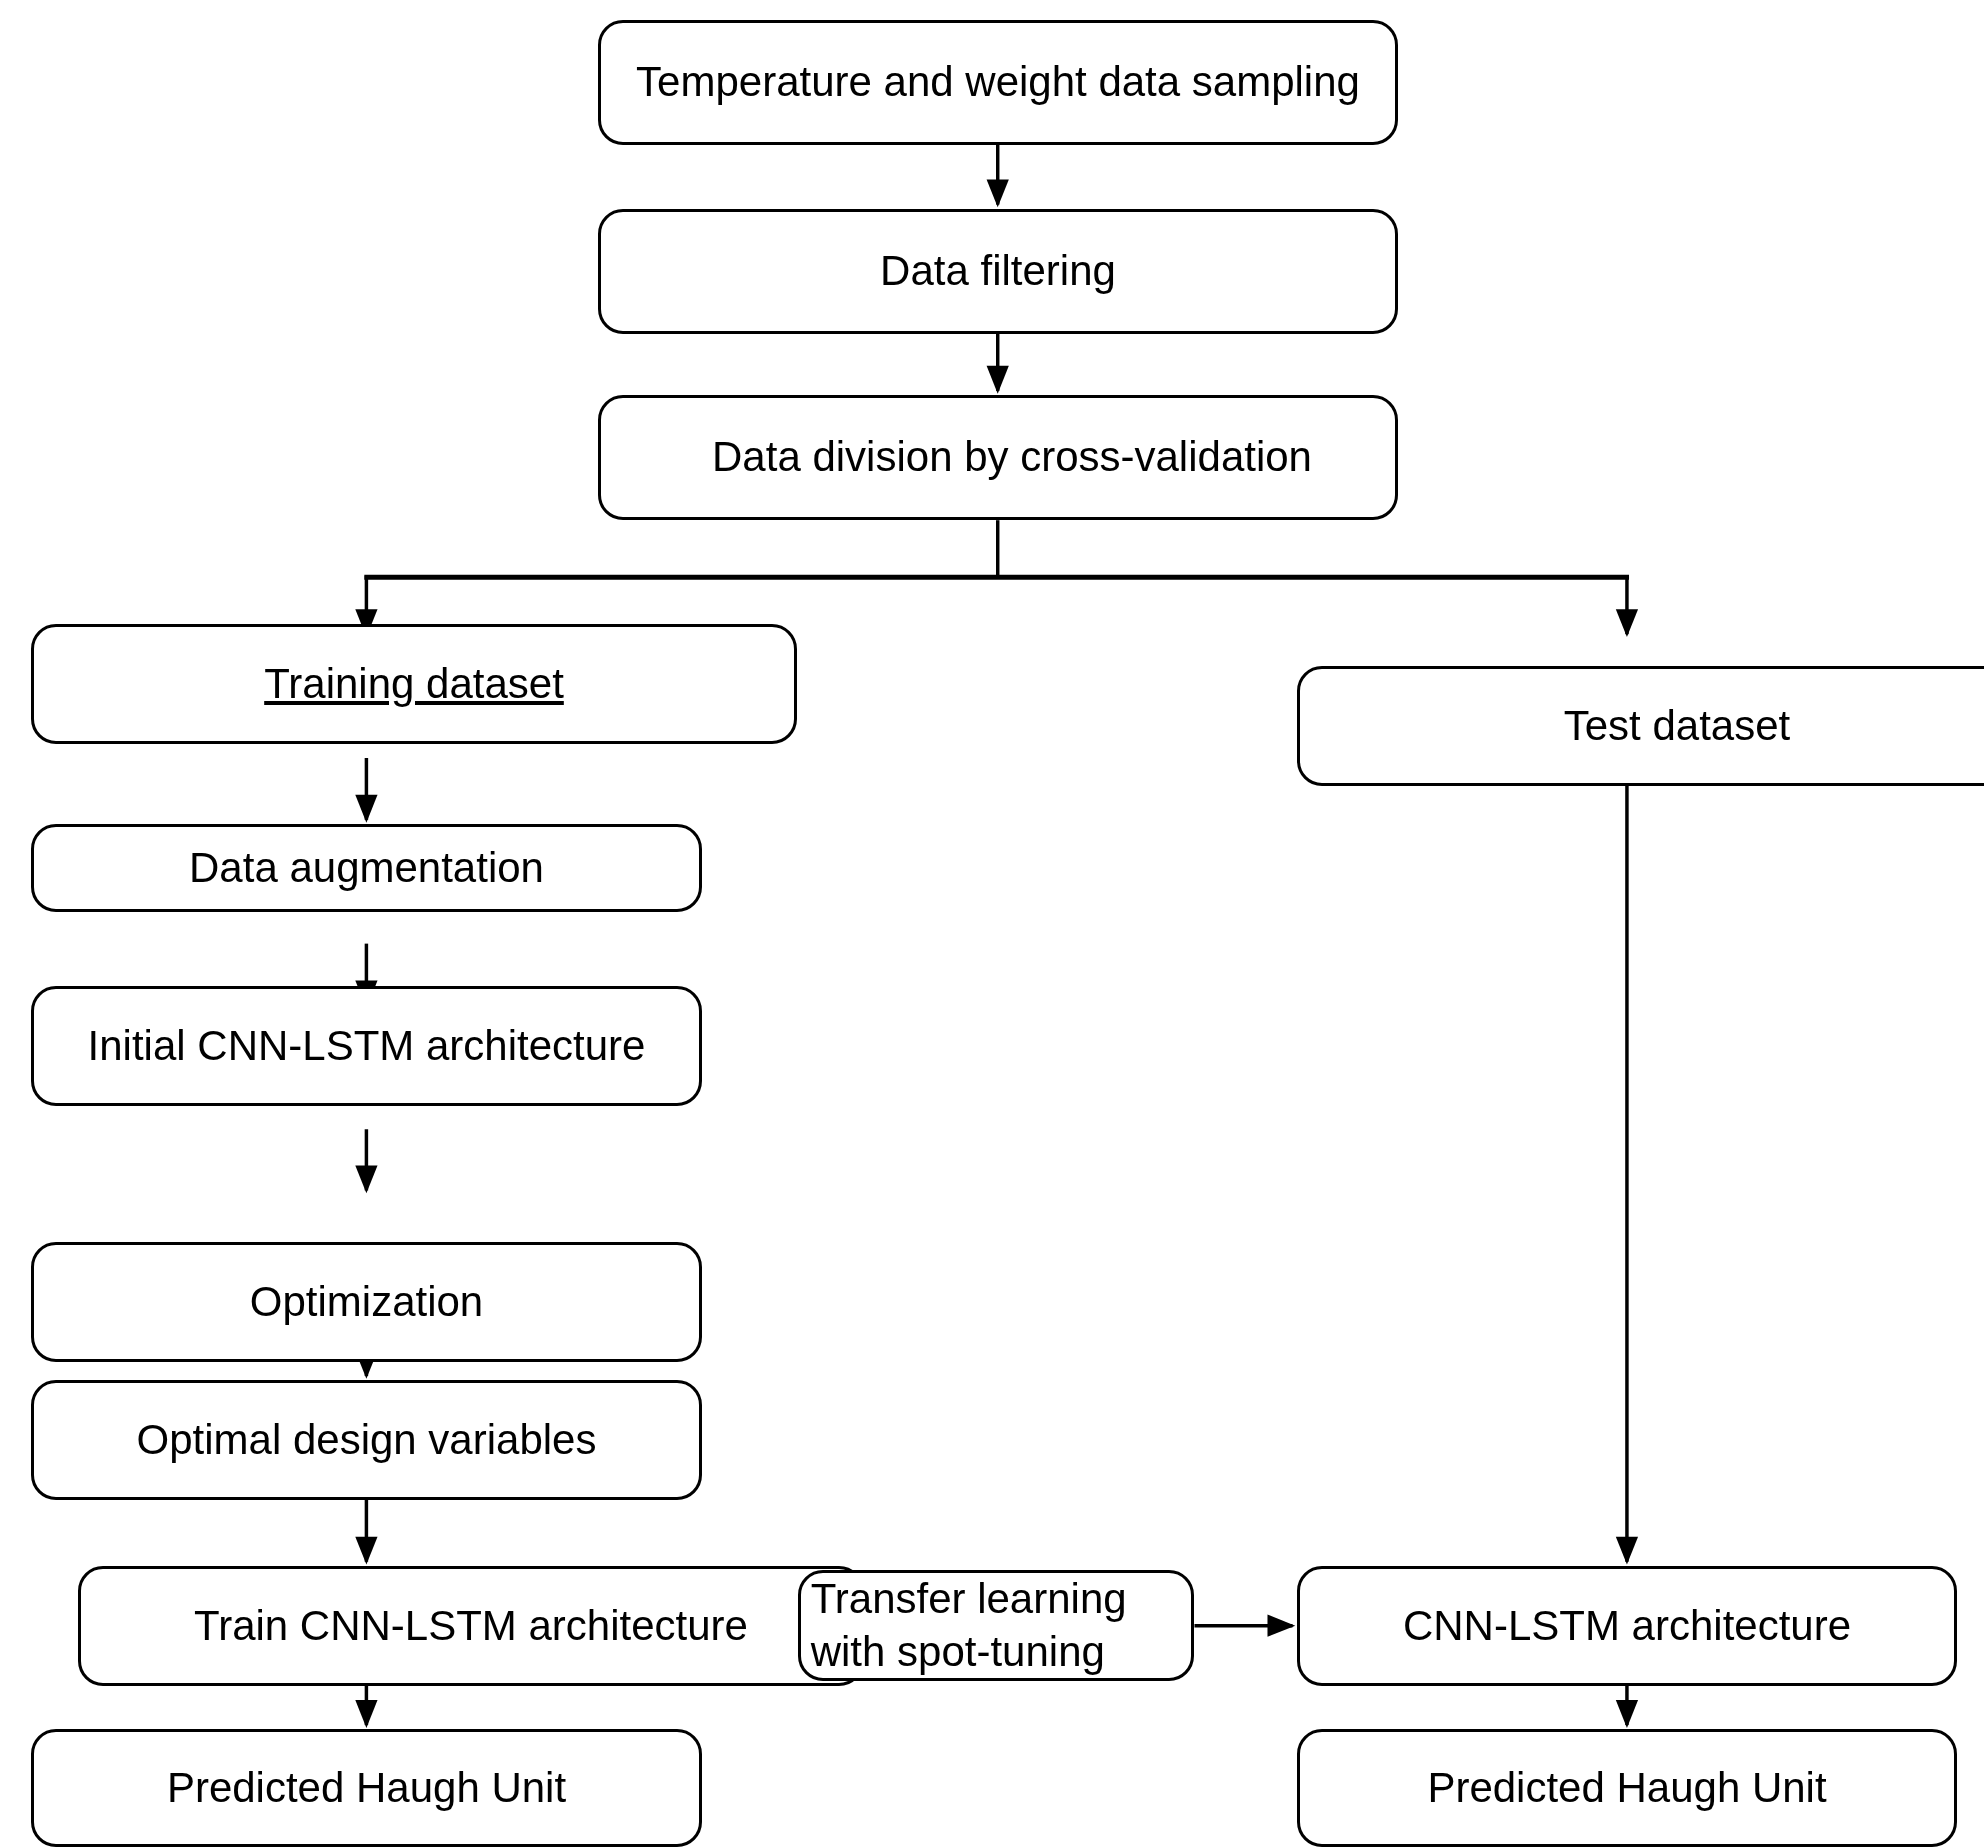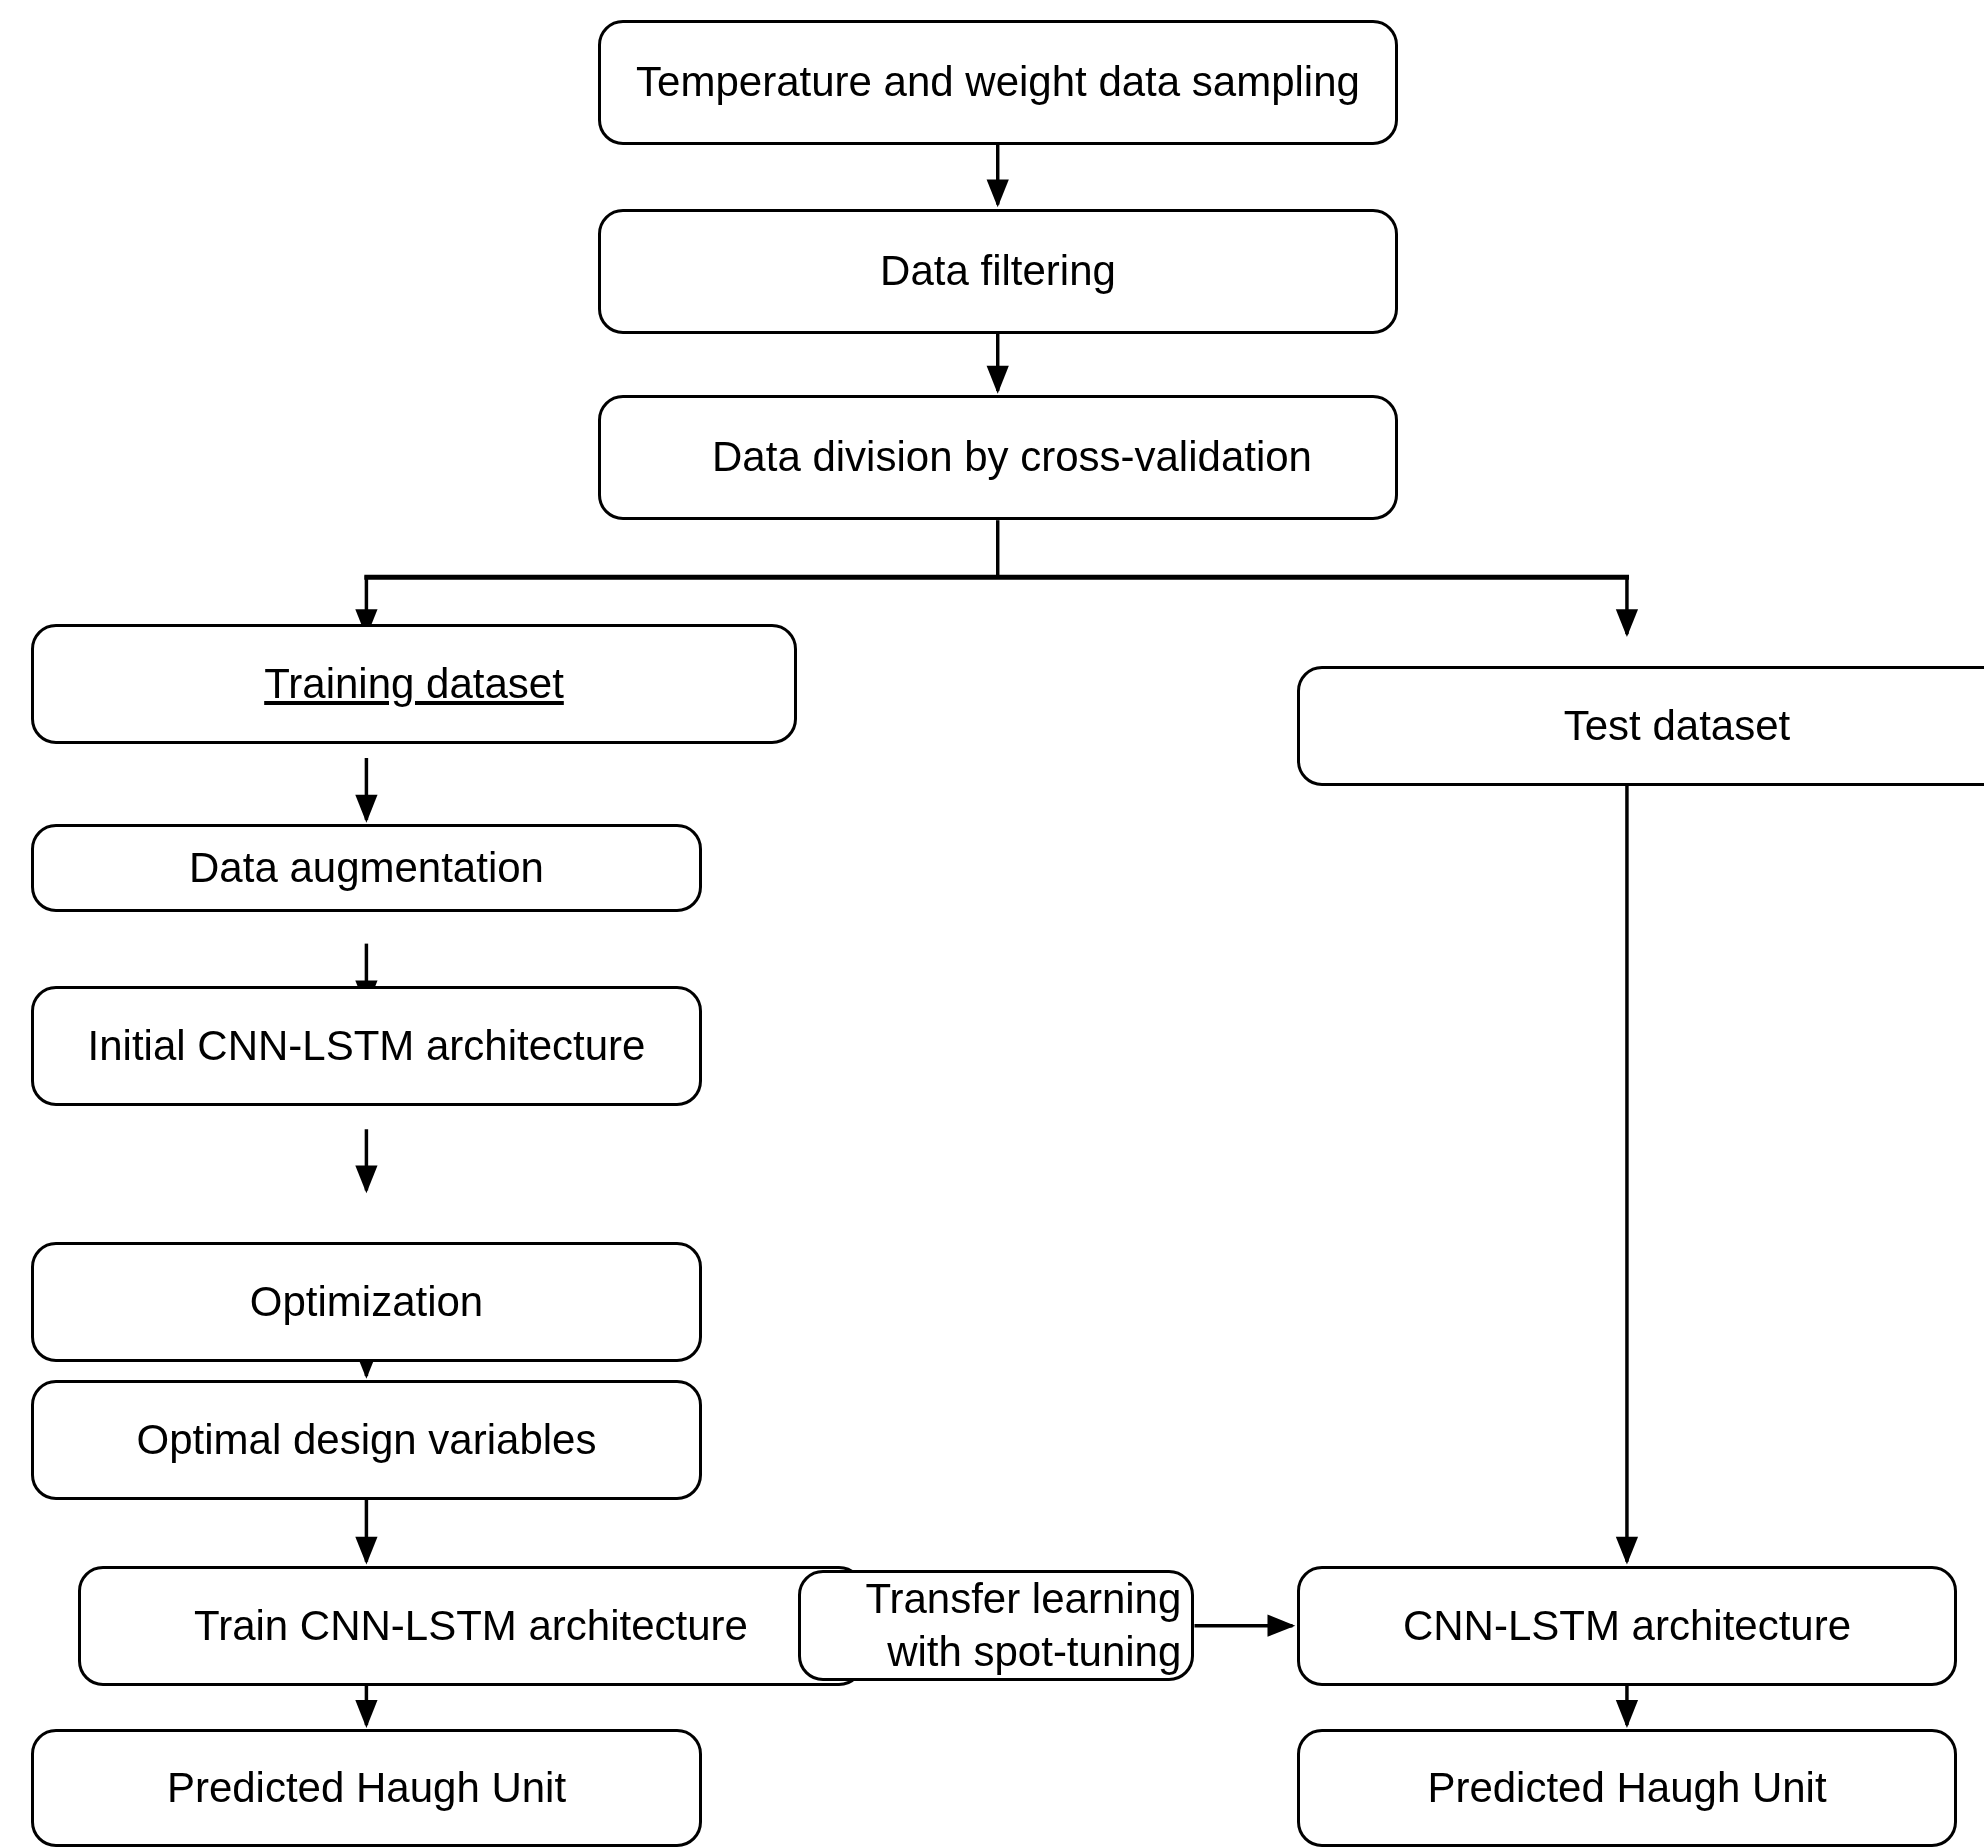--- a/index.html
+++ b/index.html
@@ -14,21 +14,21 @@
   }
   .box {
     position: absolute;
     box-sizing: border-box;
     background: #ffffff;
     border: 3.5px solid #000000;
     border-radius: 25px;
     display: flex;
     align-items: center;
     justify-content: center;
-    text-align: right;
+    text-align: left;
     font-size: 42px;
     line-height: 1.25;
     white-space: nowrap;
     z-index: 2;
   }
   .box.wrap { white-space: normal; padding: 0 9.7px; }
 
   
   #n-sampling   { left: 598px;  top: 19.5px;   width: 800px; height: 125px; }
   #n-filtering  { left: 598px;  top: 209px;  width: 800px; height: 125px; }

